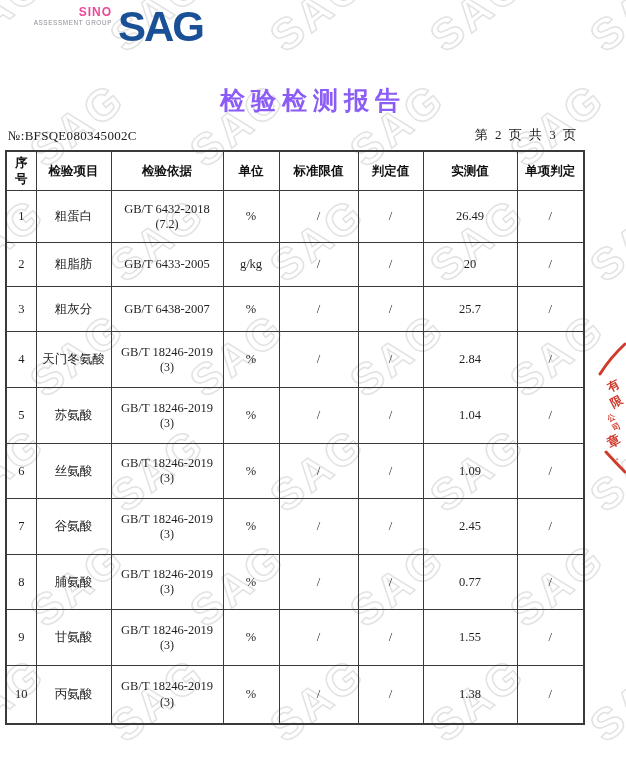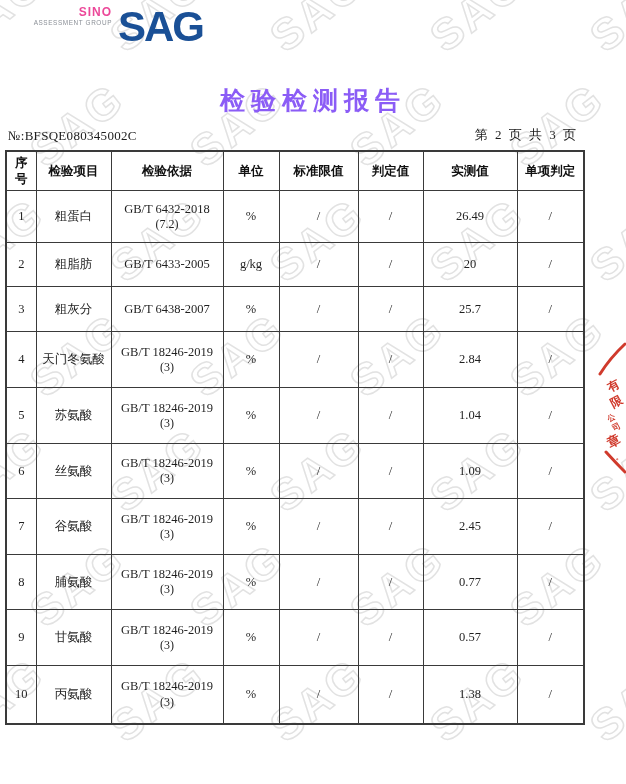--- a/index.html
+++ b/index.html
@@ -270,21 +270,21 @@
         <tr style="height: 56px;">
           <td>9</td>
           <td>甘氨酸</td>
           <td>
             <div>GB/T 18246-2019</div>
             <div class="method-line2">(3)</div>
           </td>
           <td>%</td>
           <td>/</td>
           <td>/</td>
-          <td>0.57</td>
+          <td>1.55</td>
           <td>/</td>
         </tr>
         <tr style="height: 58px;">
           <td>10</td>
           <td>丙氨酸</td>
           <td>
             <div>GB/T 18246-2019</div>
             <div class="method-line2">(3)</div>
           </td>
           <td>%</td>

